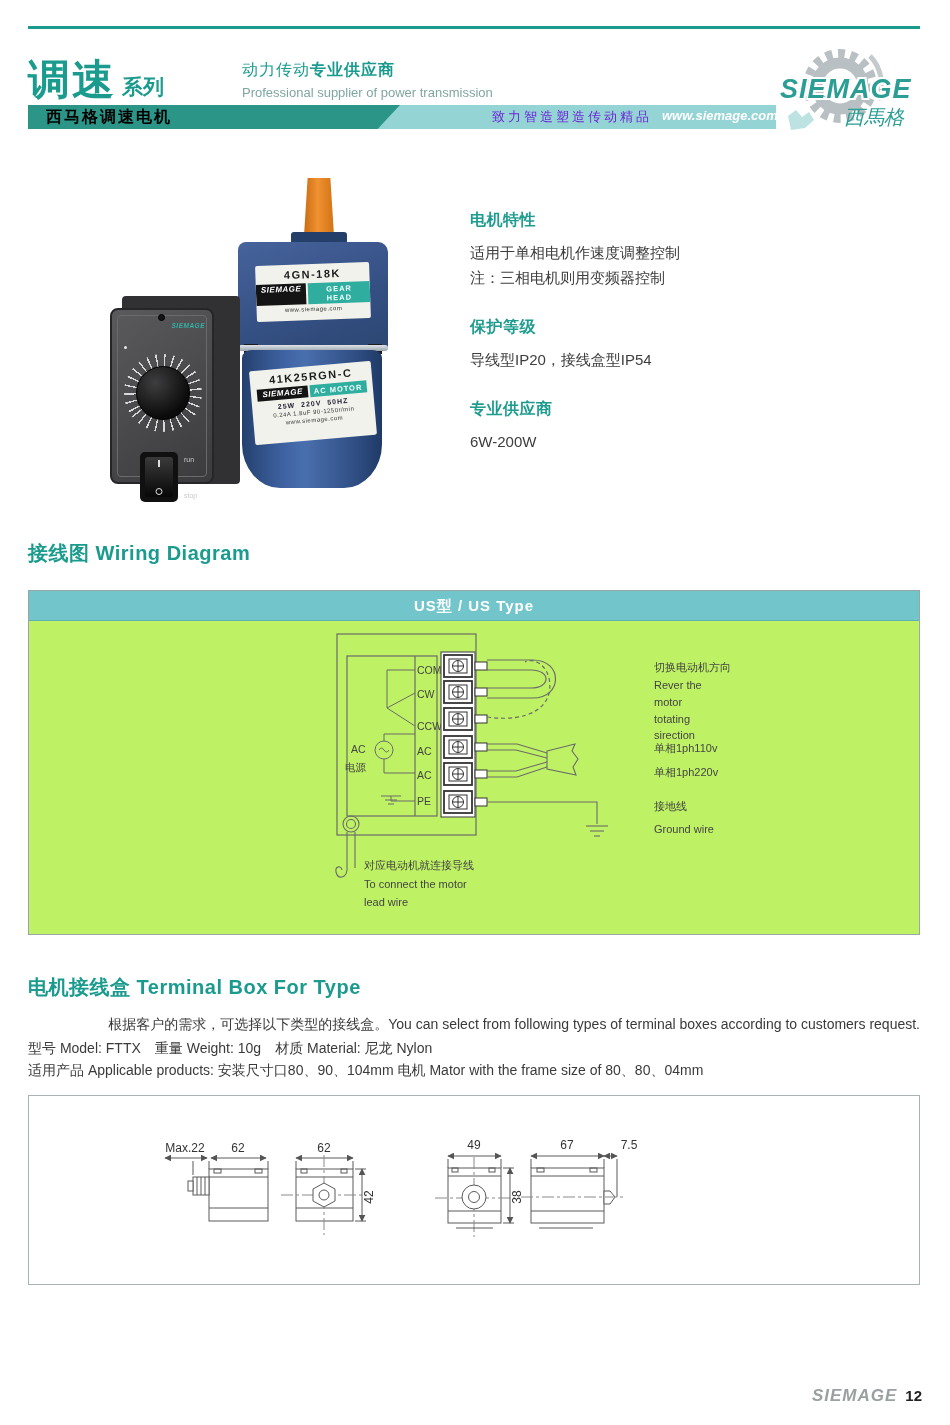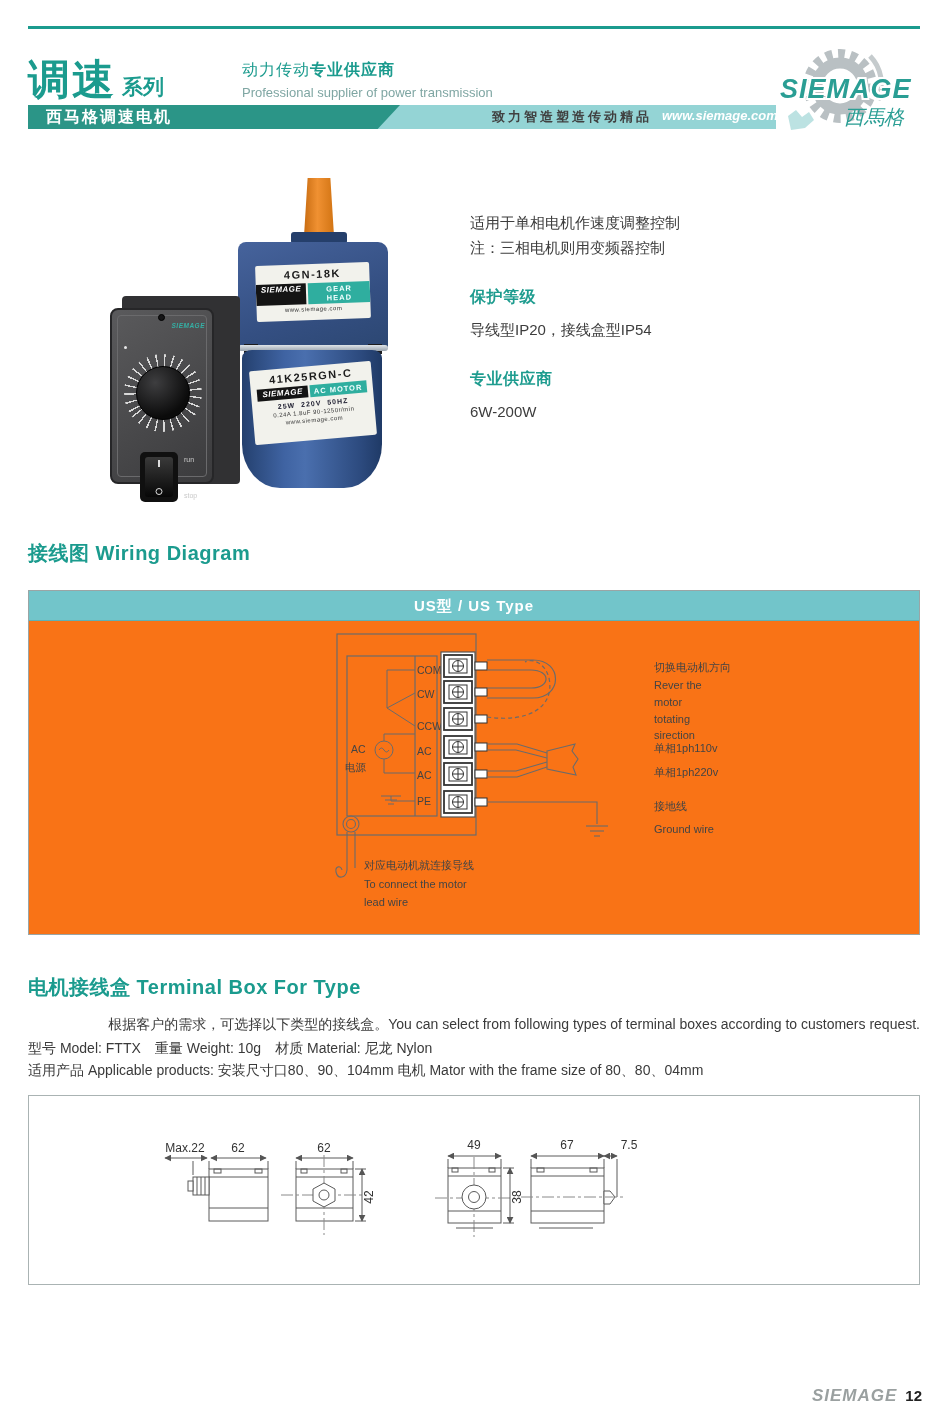--- a/index.html
+++ b/index.html
@@ -18,23 +18,23 @@
   .tagline .en { font-size:13px; color:#7fa6a3; margin-top:4px; }
 
   .logo { position:absolute; left:778px; top:38px; width:165px; height:100px; }
   .logo .brand { position:absolute; left:2px; top:36px; font-size:27px; font-weight:900; font-style:italic; color:#2a9e94; letter-spacing:1px;
       text-shadow:2px 2px 0 #fff,-2px -2px 0 #fff,2px -2px 0 #fff,-2px 2px 0 #fff,0 2px 0 #fff,0 -2px 0 #fff; }
   .logo .brand-cn { position:absolute; left:66px; top:66px; font-family:"DejaVu Serif", serif; font-style:italic; font-size:20px; color:#2a9e94; }
 
   
   .ribbon-light { position:absolute; left:28px; top:105px; width:748px; height:24px; background:#94d4d5; }
   .ribbon-dark { position:absolute; left:28px; top:105px; width:372px; height:24px; background:#2b9587;
-      clip-path:polygon(0 0,100% 0,94% 100%,0 100%); color:#ffffff; font-size:16px; font-weight:bold;
+      clip-path:polygon(0 0,100% 0,94% 100%,0 100%); color:#000000; font-size:16px; font-weight:bold;
       line-height:24px; padding-left:18px; letter-spacing:2px; }
-  .ribbon-slogan { position:absolute; left:492px; top:108px; font-size:13px; color:#404040; letter-spacing:3px; font-weight:bold; }
+  .ribbon-slogan { position:absolute; left:492px; top:108px; font-size:13px; color:#6d28d9; letter-spacing:3px; font-weight:normal; }
   .ribbon-url { position:absolute; left:662px; top:108px; font-size:13px; color:#fff; font-weight:bold; font-style:italic; }
 
   
   .product { position:absolute; left:88px; top:168px; width:430px; height:340px; }
   .shaft { position:absolute; left:216px; top:10px; width:30px; height:58px;
       background:linear-gradient(90deg,#c96d12,#f09132 45%,#d27413); clip-path:polygon(12% 0,88% 0,100% 100%,0 100%); }
   .shaft-ring { position:absolute; left:203px; top:64px; width:56px; height:12px; background:#253f6b; border-radius:3px; }
   .gearbox { position:absolute; left:150px; top:74px; width:150px; height:108px;
       background:linear-gradient(160deg,#46639c 0%,#344f82 60%,#2c4772 100%); border-radius:8px 10px 4px 4px; }
   .gb-tab1,.gb-tab2 { position:absolute; top:176px; width:14px; height:10px; background:#1c1c1e; }
@@ -72,21 +72,21 @@
   .screw { position:absolute; width:7px; height:7px; border-radius:50%; background:#151517; border:1px solid #000; }
 
   
   .specs { position:absolute; left:470px; top:210px; width:430px; }
   .spec-block { margin-bottom:27px; }
   .spec-block h3 { font-size:16px; font-weight:bold; color:#1e9c8f; margin-bottom:9px; letter-spacing:.5px; }
   .spec-block p { font-size:15px; color:#3d3d3d; line-height:25px; }
 
   
   .sect-title { position:absolute; left:28px; font-size:20px; font-weight:bold; color:#1b9b8e; letter-spacing:.5px; }
-  .wiring-box { position:absolute; left:28px; top:590px; width:892px; height:345px; border:1px solid #9aa5a5; background:#f97316; }
+  .wiring-box { position:absolute; left:28px; top:590px; width:892px; height:345px; border:1px solid #9aa5a5; background:#bef264; }
   .wiring-box .bar { height:30px; background:#72c5ca; border-bottom:1px solid #5fb0b5; color:#fff;
       font-size:15px; font-weight:bold; text-align:center; line-height:30px; letter-spacing:1px; }
   .wiring-svg { position:absolute; left:300px; top:32px; }
 
   .para { position:absolute; left:28px; width:892px; font-size:14px; color:#3a3a3a; }
   .tbox-drawings { position:absolute; left:28px; top:1095px; width:892px; height:190px; border:1px solid #aab3b3; background:#fff;text-align:right; }
   .draw-svg { position:absolute; left:112px; top:15px; }
 
   .footer { position:absolute; right:28px; top:1386px; display:flex; align-items:baseline; gap:8px; }
   .footer .fbrand { font-size:17px; font-weight:900; font-style:italic; color:#9aa0a0; letter-spacing:1px; }
@@ -169,20 +169,21 @@
           <div class="bar"></div>
           <div class="dot"></div>
       </div>
       <div class="sw-label" style="top:146px;">run</div>
       <div class="sw-label" style="top:182px;">stop</div>
     </div>
   </div>
 
   <div class="specs">
     <div class="spec-block">
+      <h3>电机特性</h3>
       <p>适用于单相电机作速度调整控制</p>
       <p>注：三相电机则用变频器控制</p>
     </div>
     <div class="spec-block">
       <h3>保护等级</h3>
       <p>导线型IP20，接线盒型IP54</p>
     </div>
     <div class="spec-block">
       <h3>专业供应商</h3>
       <p>6W-200W</p>

